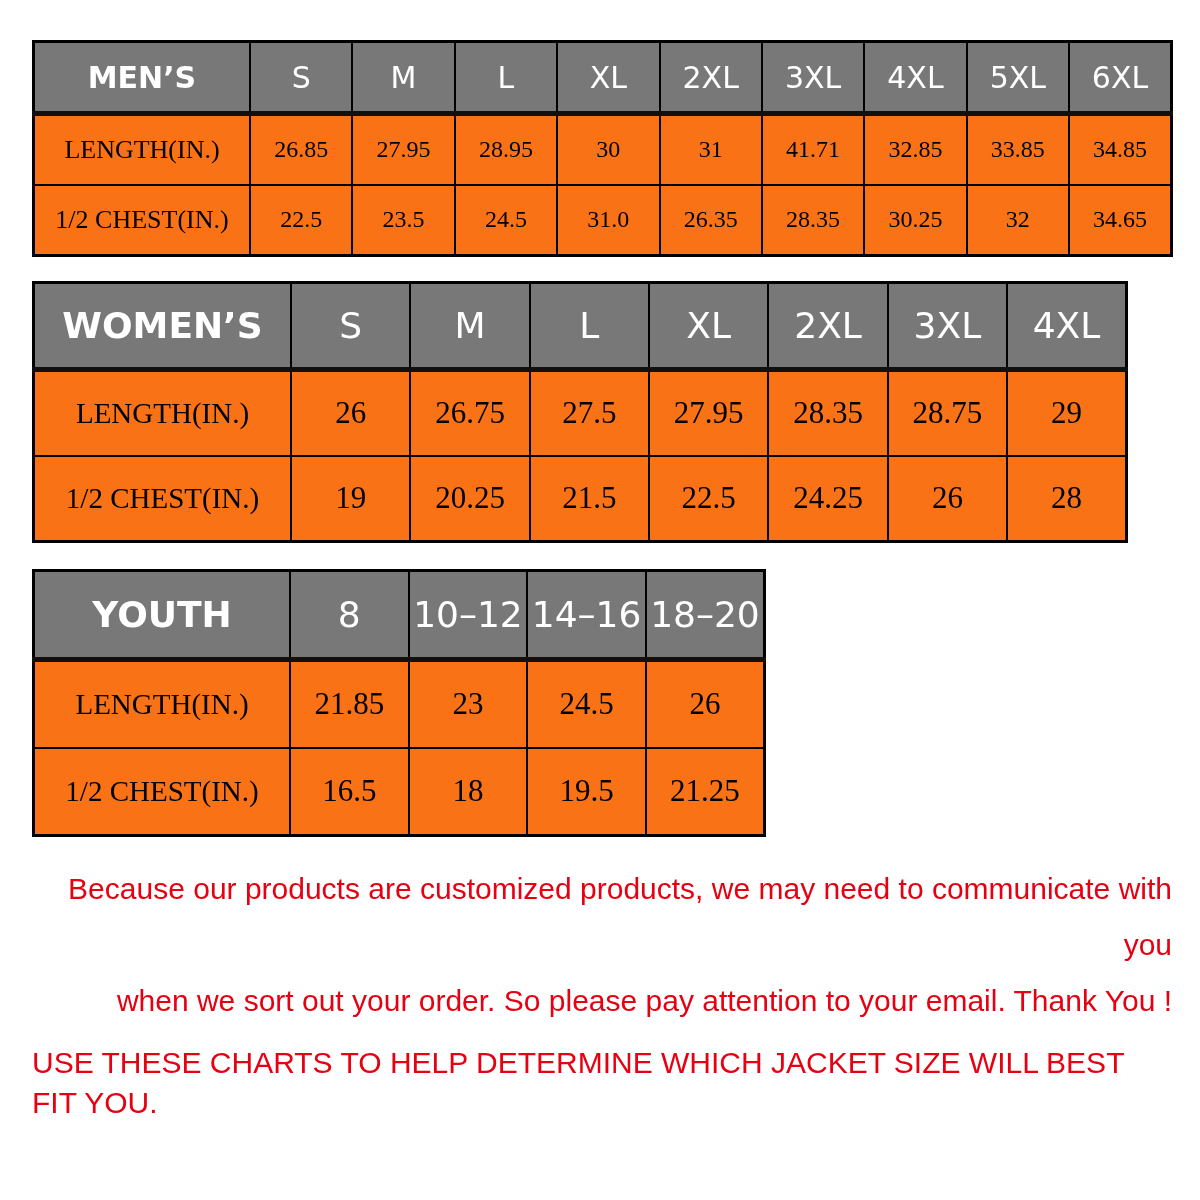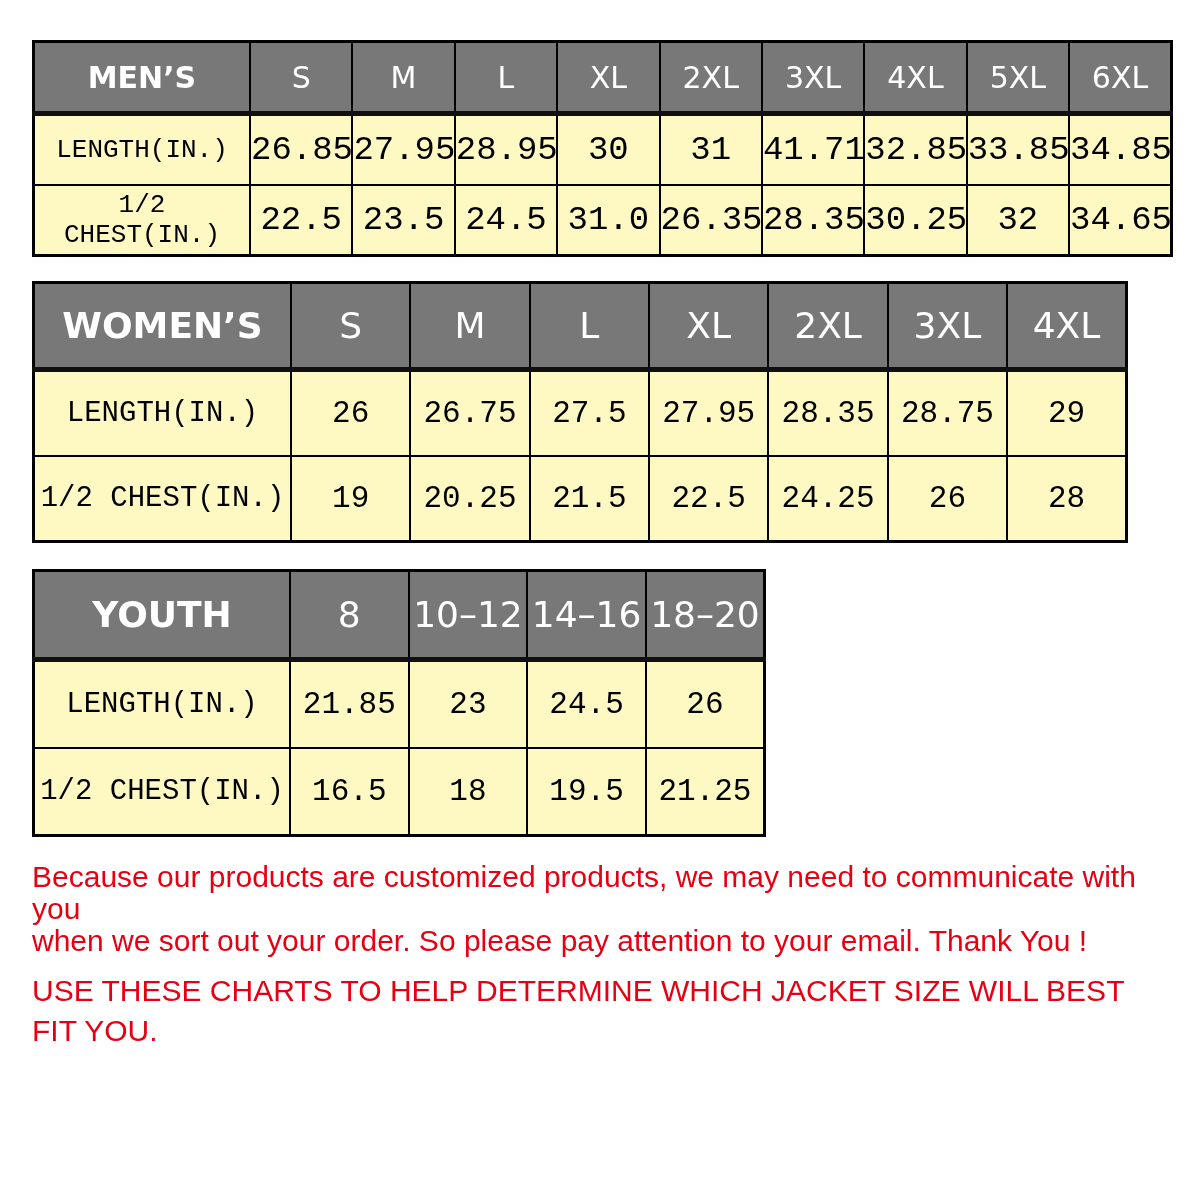--- a/index.html
+++ b/index.html
@@ -50,30 +50,30 @@
     border-bottom:5px solid #101010;
     font-family:"DejaVu Sans","Liberation Sans",sans-serif;
   }
   table.size-table thead th.label-col{font-weight:700;}
   table.size-table thead th{font-weight:500;}
   td.row-label{
     font-family:"DejaVu Sans","Liberation Sans",sans-serif;
     font-weight:400;
   }
   table.size-table td{
-    font-family:Liberation Mono, monospace;
-    background:#fef9c3;
+    font-family:Liberation Serif, serif;
+    background:#f97316;
   }
 
   .t-men{width:1141px;margin-top:18px;}
   .t-men .label-col{width:214px;}
   .t-men thead tr{height:72px;}
   .t-men tbody tr{height:71px;}
   .t-men thead th{font-size:30px;}
-  .t-men td{font-size:34px;}
+  .t-men td{font-size:24px;}
   .t-men td.row-label{font-size:26px;}
 
   .t-women{width:1096px;margin-top:24px;}
   .t-women .label-col{width:255px;}
   .t-women thead tr{height:87px;}
   .t-women tbody tr{height:86px;}
   .t-women thead th{font-size:36px;}
   .t-women td{font-size:31px;}
   .t-women td.row-label{font-size:29px;}
 
@@ -82,22 +82,23 @@
   .t-youth thead tr{height:89px;margin-top:8px;}
   .t-youth tbody tr{height:88px;}
   .t-youth thead th{font-size:36px;}
   .t-youth td{font-size:31px;}
   .t-youth td.row-label{font-size:29px;}
 
   
   .footer-para{
     margin:24px 0 0 0;max-width:1150px;
     color:var(--red,#e60012);
-    font-size:30px;line-height:32px;font-weight:400;
+    font-size:30px;line-height:56px;font-weight:400;
     white-space:pre-line;
+    text-align:right;
   }
   .footer-advice{
     margin:14px 0 0 0;max-width:1150px;
     color:var(--red,#e60012);
     font-size:30px;line-height:40px;font-weight:400;
   }
 </style>
 </head>
 <body>
 

